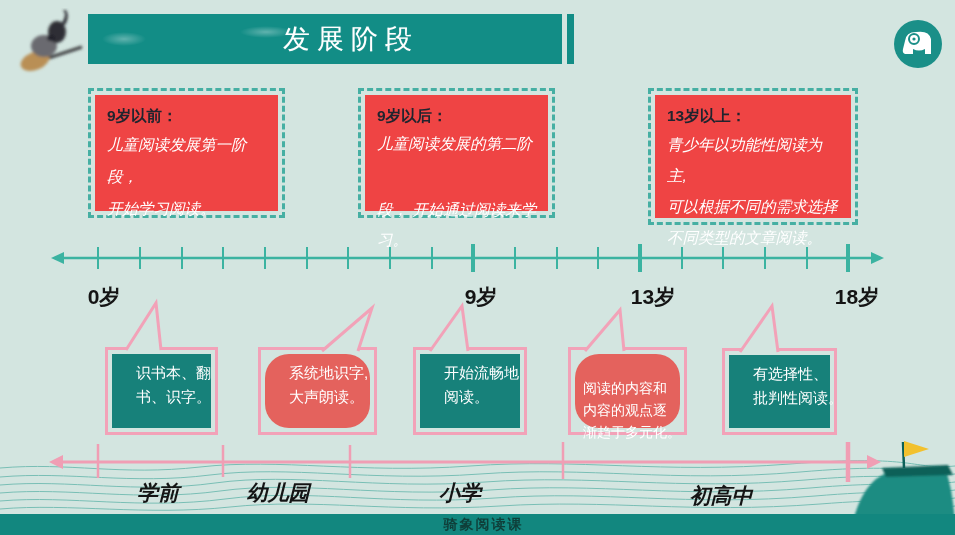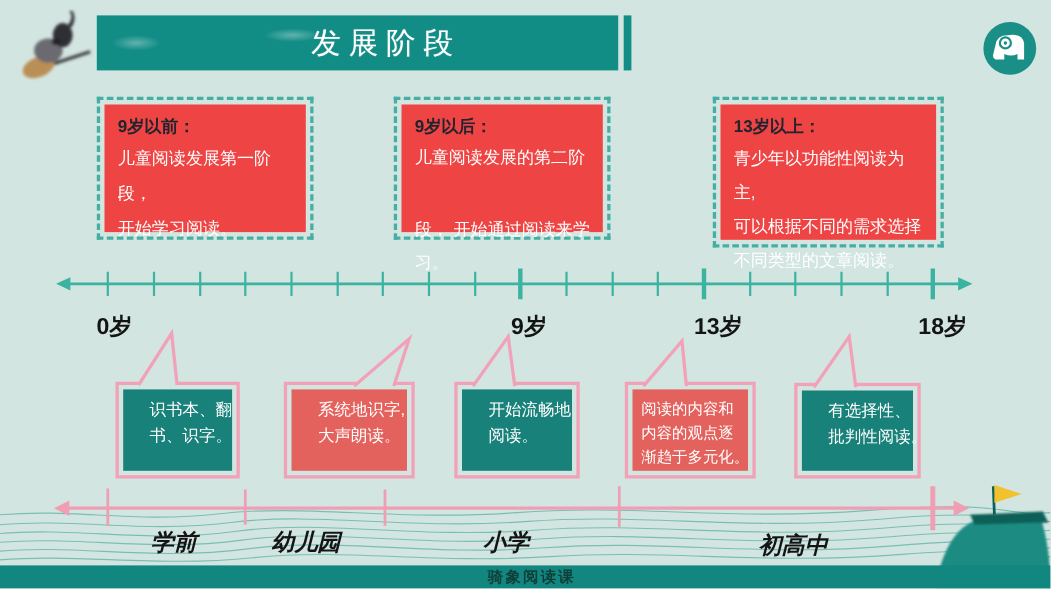--- a/index.html
+++ b/index.html
@@ -14,32 +14,32 @@
       padding-left:52px;text-shadow:0 0 1px rgba(255,255,255,.4);}
   .header-stripe{left:567px;top:14px;width:7px;height:50px;background:#128D86;}
   .smudge{position:absolute;border-radius:50%;
       background:radial-gradient(closest-side,rgba(255,255,255,.33),rgba(255,255,255,0));}
 
   
   .stage-box{border:3px dashed #46AFA3;}
   .stage-box-inner{position:absolute;left:4px;top:4px;right:4px;bottom:4px;
       background:#ef4444;padding:8px 10px 0 12px;box-sizing:border-box;}
   .stage-box-title{color:#20242E;font-weight:bold;font-size:15.5px;line-height:26px;}
-  .stage-line{color:#ffffff;font-size:15.5px;line-height:32px;}
+  .stage-line{color:#ffffff;font-size:15.5px;line-height:32px;font-style:italic;}
 
   
   .age-label{transform:translateX(-50%);font-size:21px;font-weight:800;color:#141414;white-space:nowrap;}
   .stage-label{transform:translateX(-50%);font-size:21px;font-weight:800;color:#141414;white-space:nowrap;font-style:italic;}
 
   
   .callout{border:3px solid #F2A2B8;box-sizing:border-box;}
   .callout-inner{position:absolute;left:4px;top:4px;right:4px;bottom:4px;
       padding:7px 4px 0 24px;box-sizing:border-box;}
   .callout-inner.teal{background:#17817A;}
-  .callout-inner.red{background:#E4625D;}
+  .callout-inner.red{background:#E4625D;border-radius:24px;}
   .callout-line{color:#ffffff;font-size:15px;line-height:24px;white-space:nowrap;}
   .callout-line.small{font-size:14px;line-height:22px;}
 
   
   .footer-bar{left:0;top:514px;width:955px;height:21px;background:#12877F;
       display:flex;align-items:center;justify-content:center;}
   .footer-text{color:#0F3F3A;font-size:14px;font-weight:bold;letter-spacing:2px;padding-left:12px;}
   svg{display:block;}
 </style>
 </head>
@@ -159,21 +159,21 @@
     <div class="callout-line">开始流畅地</div>
     <div class="callout-line">阅读。</div>
   </div>
 </div>
 <svg class="abs" style="left:424px;top:300px;" width="50" height="56" viewBox="0 0 50 56">
   <polygon points="6,53 38,6 44,53" fill="#D3E5E0"></polygon>
   <polyline points="6,51 38,6 44,51" fill="none" stroke="#F2A2B8" stroke-width="3"></polyline>
 </svg>
 
 <div class="abs callout" style="left:568px;top:347px;width:119px;height:88px;">
-  <div class="callout-inner red" style="padding:6px 3px 0 8px;">
+  <div class="callout-inner red" style="padding:23px 3px 0 8px;">
     <div class="callout-line small">阅读的内容和</div>
     <div class="callout-line small">内容的观点逐</div>
     <div class="callout-line small">渐趋于多元化。</div>
   </div>
 </div>
 <svg class="abs" style="left:579px;top:304px;" width="50" height="52" viewBox="0 0 50 52">
   <polygon points="6,49 41,6 45,49" fill="#D3E5E0"></polygon>
   <polyline points="6,47 41,6 45,47" fill="none" stroke="#F2A2B8" stroke-width="3"></polyline>
 </svg>
 

